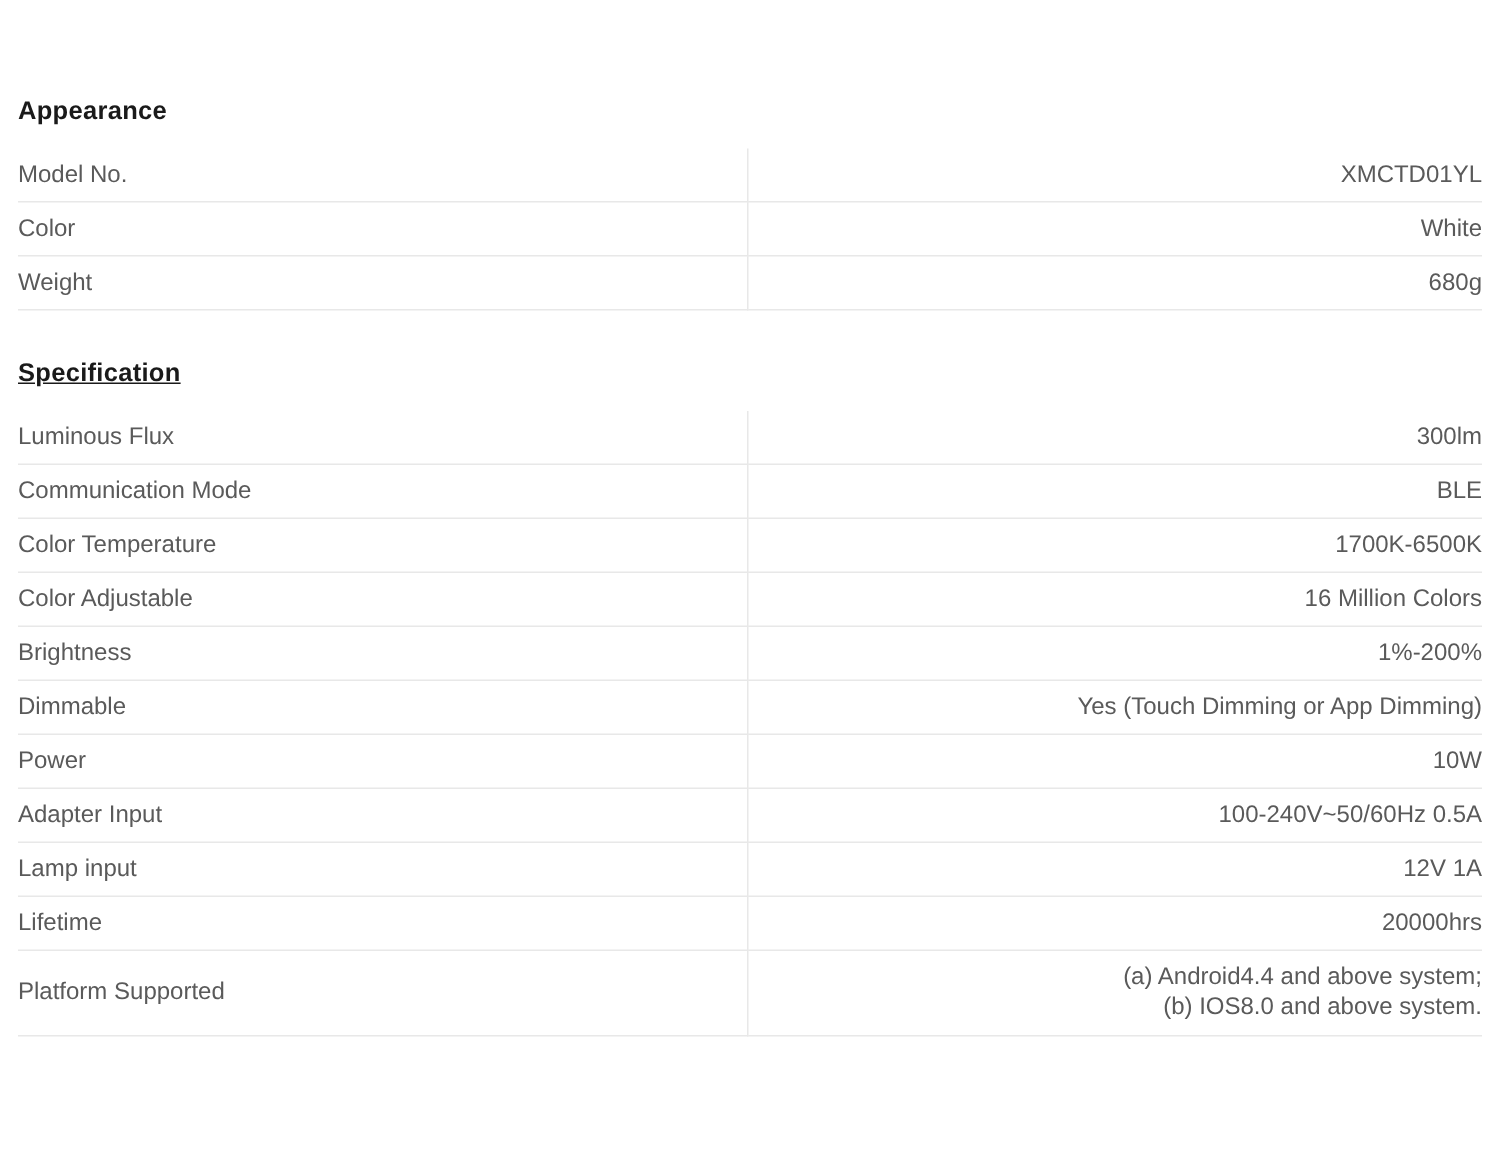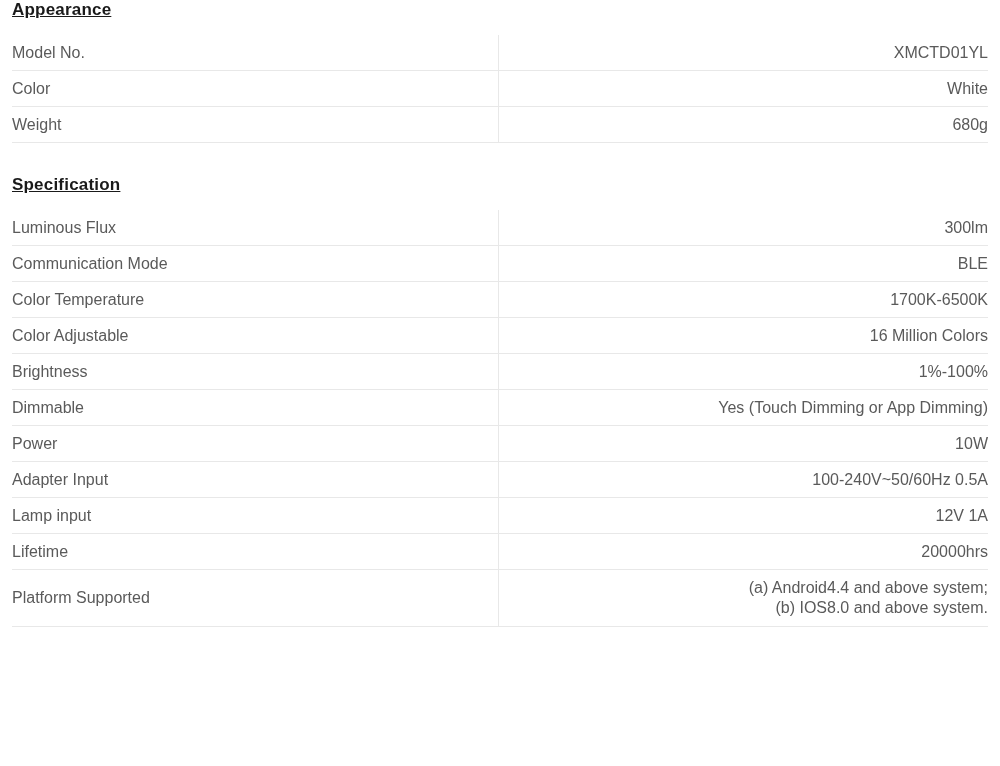--- a/index.html
+++ b/index.html
@@ -25,21 +25,21 @@
     width: 976px;
   }
   .section-title {
     font-size: 17px;
     font-weight: bold;
     color: #1a1a1a;
     letter-spacing: 0.2px;
     margin: 0;
   }
   #appearance-section .section-title {
-    text-decoration: underline;
+    padding-top: 64px;
   }
   #specification-section .section-title {
     padding-top: 32px;
     text-decoration: underline;
   }
   table.spec-table {
     width: 976px;
     border-collapse: collapse;
     table-layout: fixed;
     margin-top: 15px;
@@ -117,21 +117,21 @@
         <tr>
           <td class="cell-label">Color Temperature</td>
           <td class="cell-value">1700K-6500K</td>
         </tr>
         <tr>
           <td class="cell-label">Color Adjustable</td>
           <td class="cell-value">16 Million Colors</td>
         </tr>
         <tr>
           <td class="cell-label">Brightness</td>
-          <td class="cell-value">1%-100%</td>
+          <td class="cell-value">1%-200%</td>
         </tr>
         <tr>
           <td class="cell-label">Dimmable</td>
           <td class="cell-value">Yes (Touch Dimming or App Dimming)</td>
         </tr>
         <tr>
           <td class="cell-label">Power</td>
           <td class="cell-value">10W</td>
         </tr>
         <tr>

